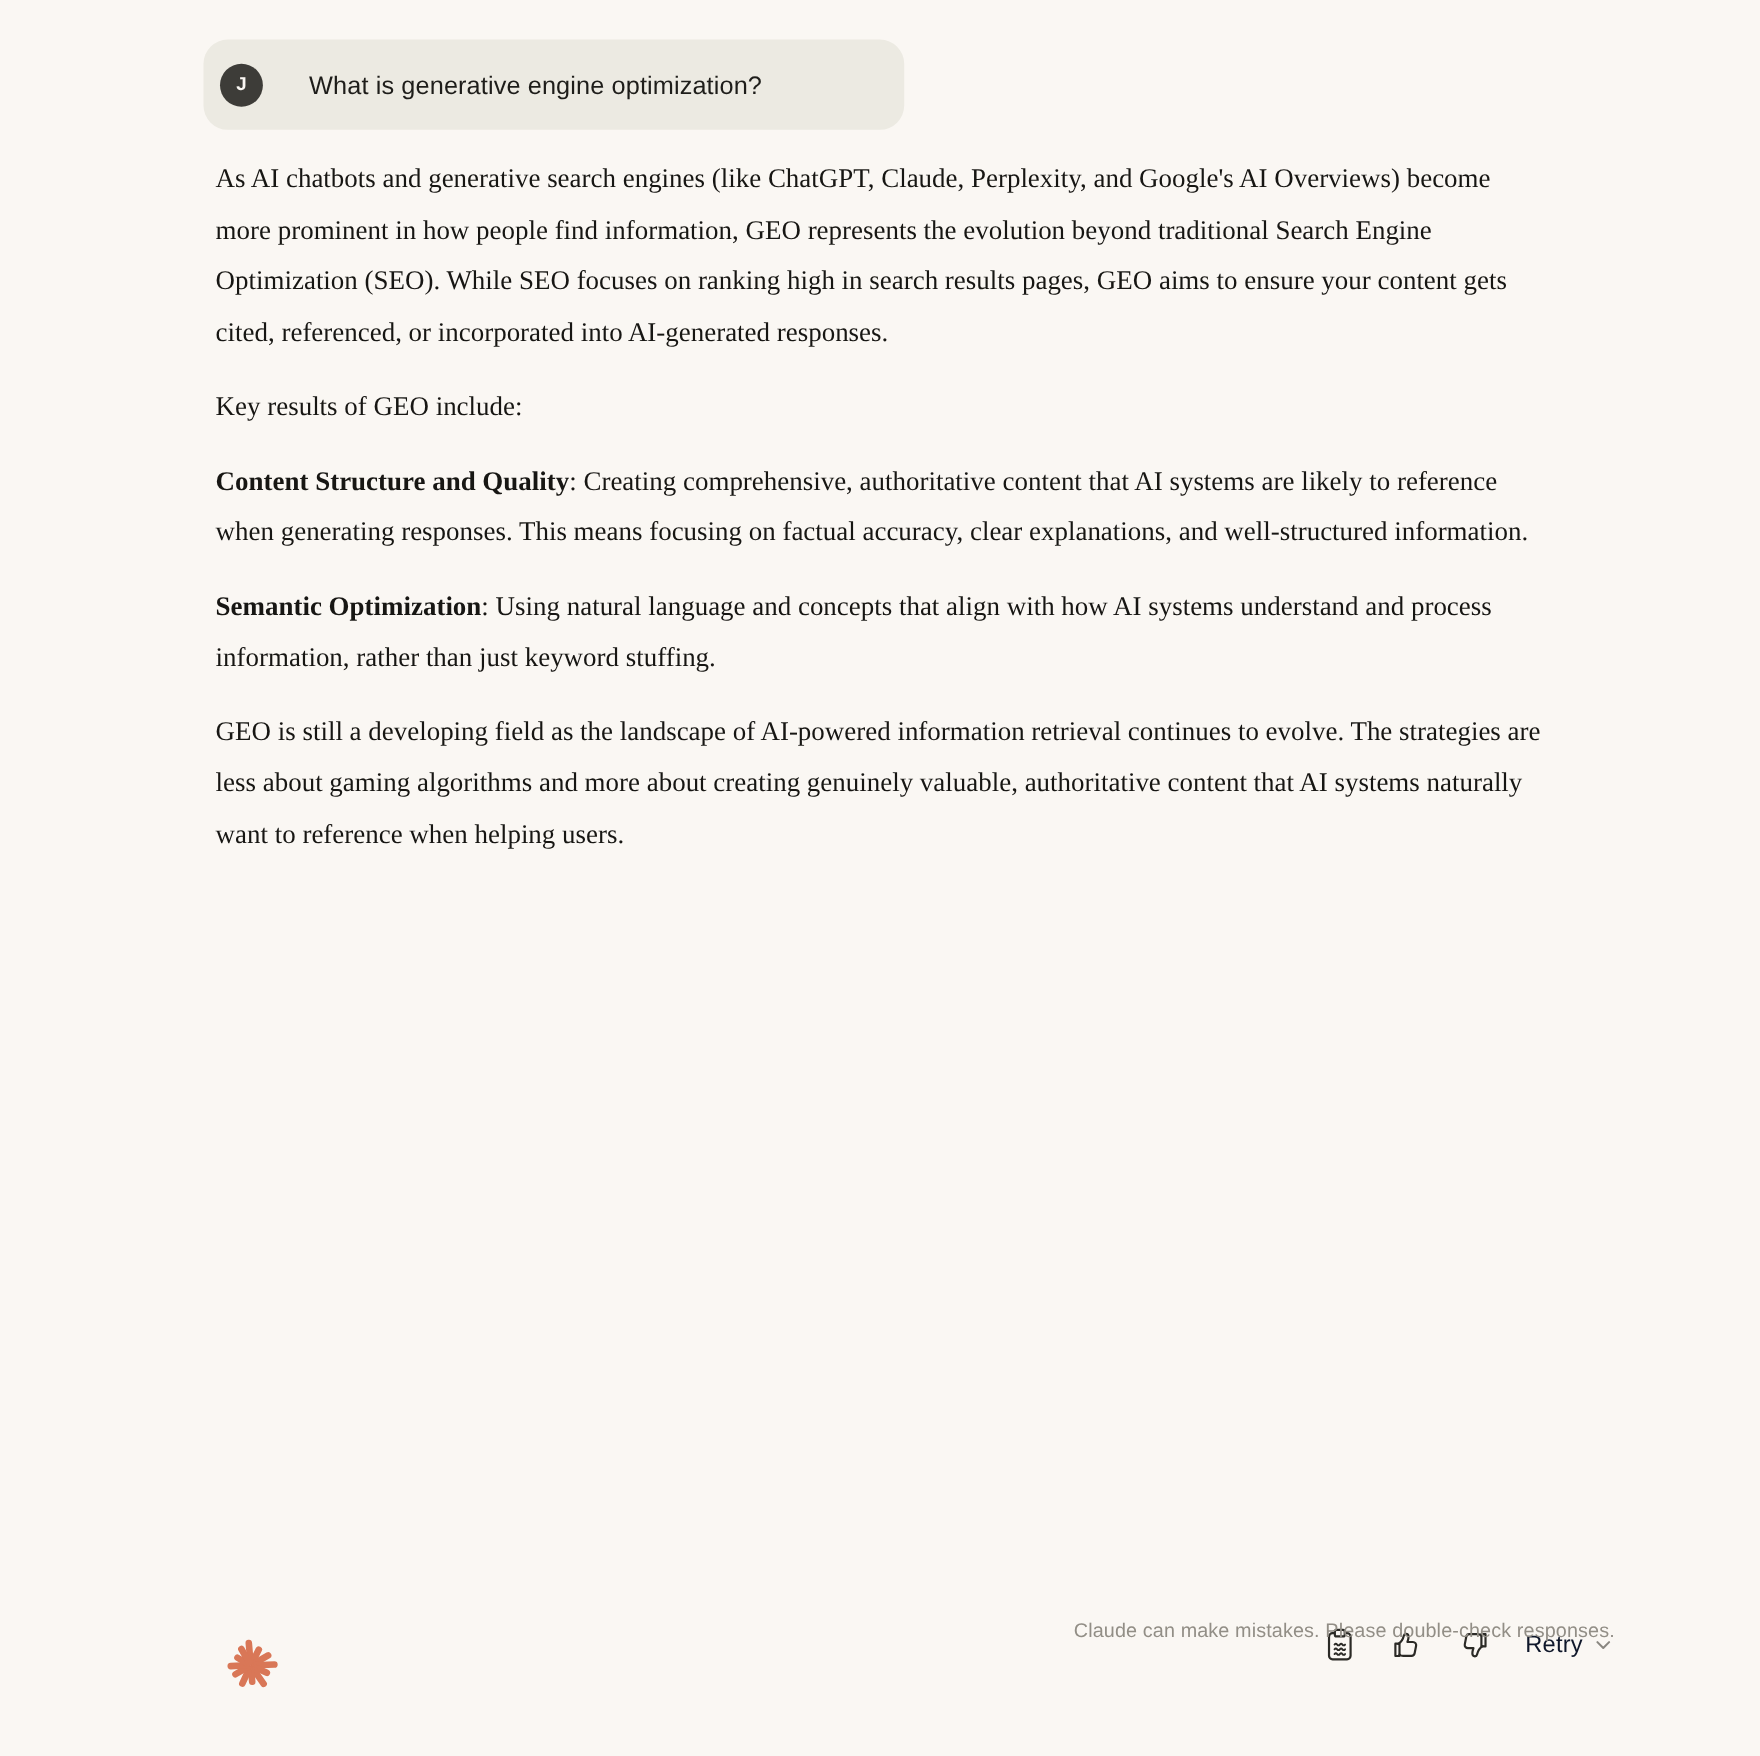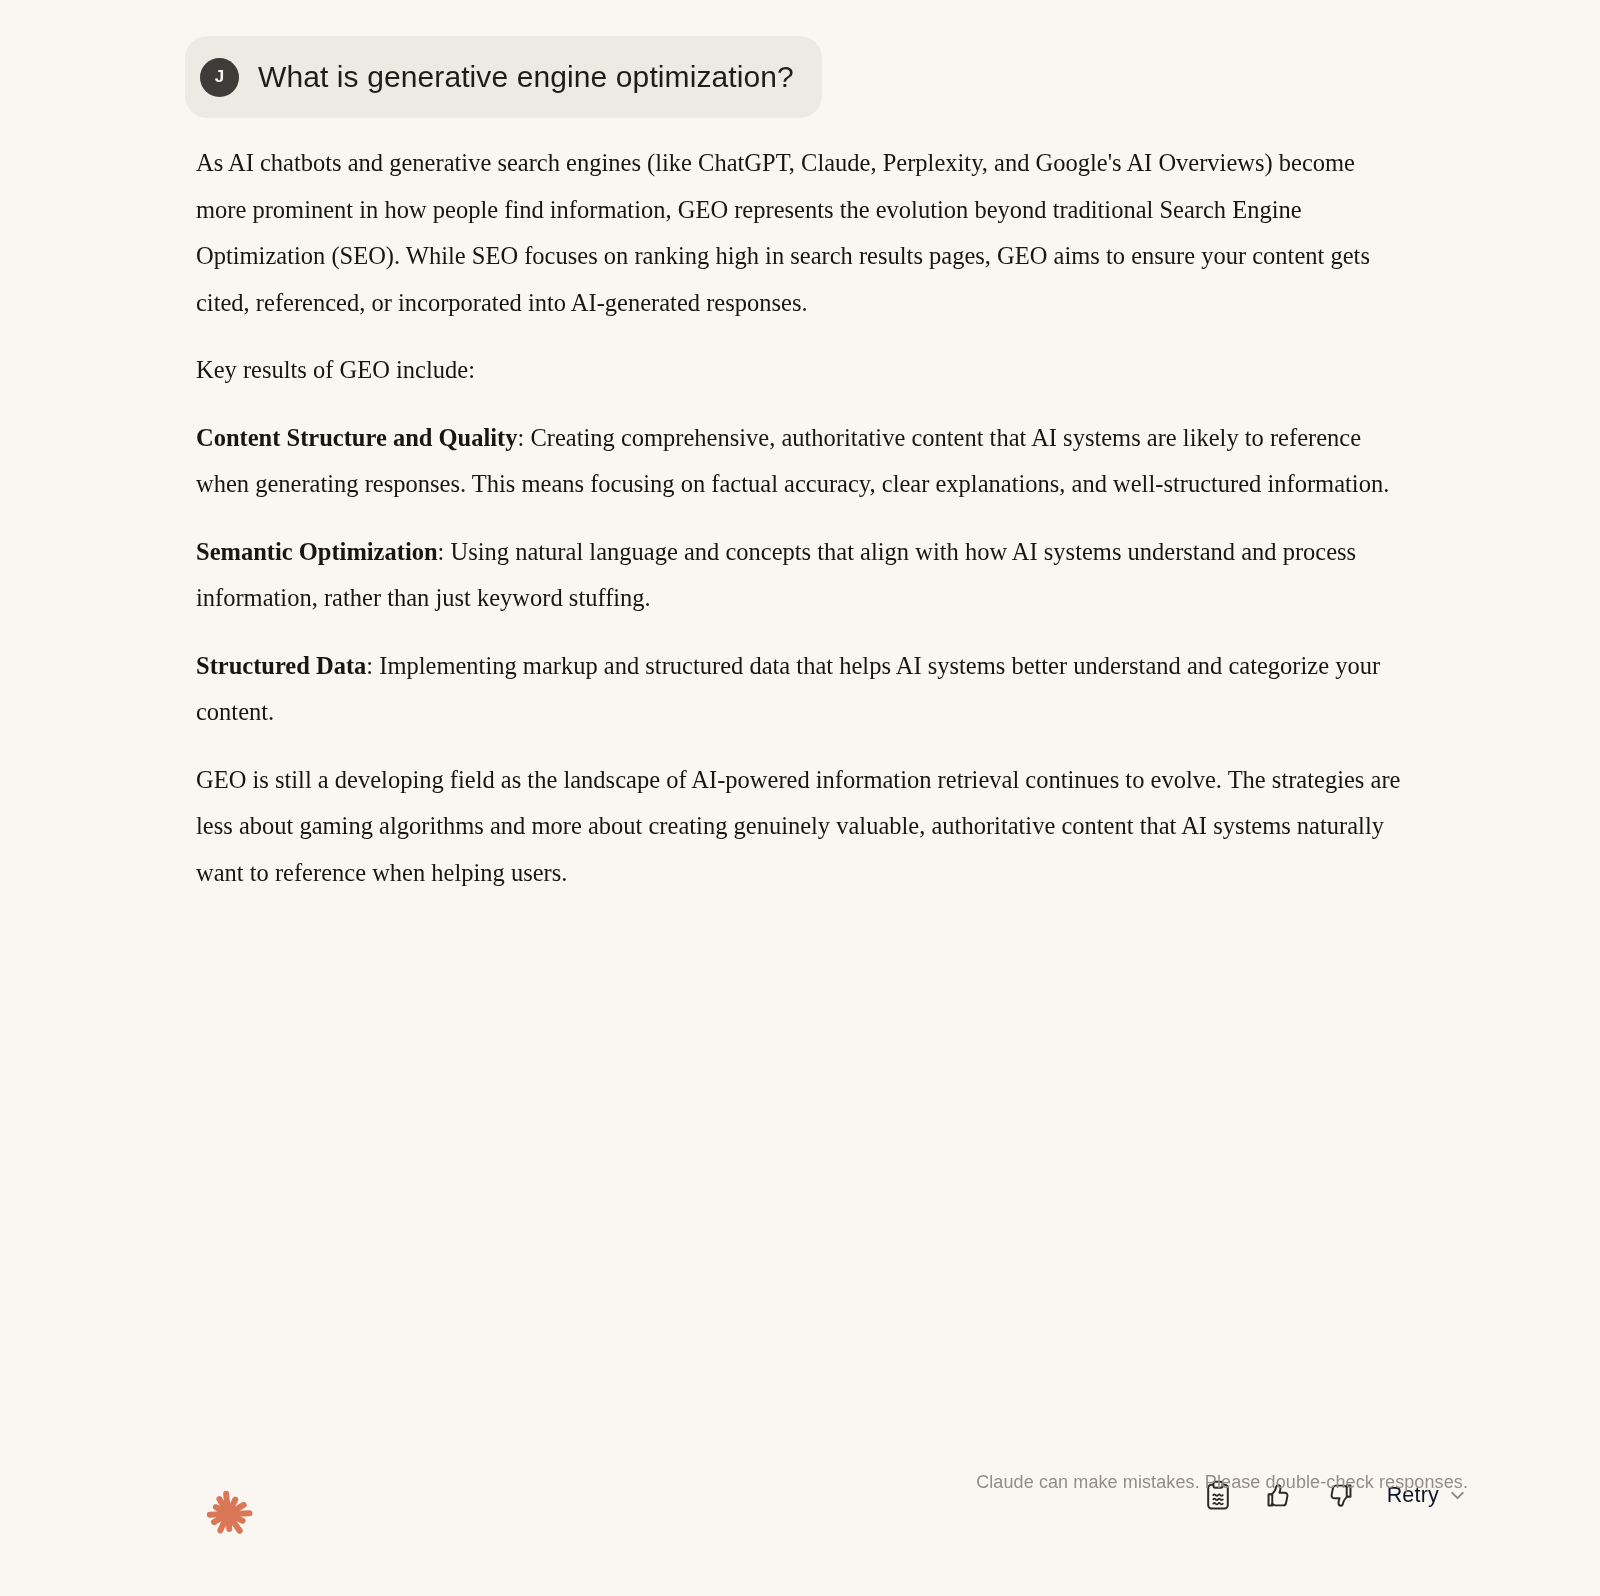--- a/index.html
+++ b/index.html
@@ -37,24 +37,25 @@
     border-radius: 50%;
     background: #3D3C38;
     color: #FAF7F3;
     display: flex;
     align-items: center;
     justify-content: center;
     font-size: 17px;
     font-weight: bold;
   }
   .user-text {
-    font-size: 30px;
+    font-size: 23px;
     color: #1e1d1a;
     letter-spacing: 0.1px;
     white-space: nowrap;
+    margin-left: 23px;
   }
 
   
   .response {
     position: absolute;
     left: 196px;
     top: 140px;
     width: 1205px;
     font-family: "Liberation Serif", "DejaVu Serif", serif;
     font-size: 24.5px;
@@ -123,21 +124,20 @@
       </div>
       <div class="user-text">What is generative engine optimization?</div>
     </div>
   </div>
 
   <div class="response">
     <p><strong></strong><span>As AI chatbots and generative search engines (like ChatGPT, Claude, Perplexity, and Google's AI Overviews) become more prominent in how people find information, GEO represents the evolution beyond traditional Search Engine Optimization (SEO). While SEO focuses on ranking high in search results pages, GEO aims to ensure your content gets cited, referenced, or incorporated into AI-generated responses.</span></p>
     <p><strong></strong><span>Key results of GEO include:</span></p>
     <p><strong>Content Structure and Quality</strong><span>: Creating comprehensive, authoritative content that AI systems are likely to reference when generating responses. This means focusing on factual accuracy, clear explanations, and well-structured information.</span></p>
     <p><strong>Semantic Optimization</strong><span>: Using natural language and concepts that align with how AI systems understand and process information, rather than just keyword stuffing.</span></p>
-    <p><strong>Structured Data</strong><span>: Implementing markup and structured data that helps AI systems better understand and categorize your content.</span></p>
     <p><strong></strong><span>GEO is still a developing field as the landscape of AI-powered information retrieval continues to evolve. The strategies are less about gaming algorithms and more about creating genuinely valuable, authoritative content that AI systems naturally want to reference when helping users.</span></p>
   </div>
 
   <div class="logo-wrap">
     <svg width="60" height="60" viewBox="0 0 56 56">
       <g stroke="#D97757" stroke-width="5.6" stroke-linecap="round" fill="none">
         <line x1="27.7" y1="25.0" x2="26.3" y2="9.1"></line>
         <line x1="29.4" y1="25.3" x2="34.8" y2="14.6"></line>
         <line x1="30.6" y1="26.5" x2="42.7" y2="19.5"></line>
         <line x1="31.0" y1="27.9" x2="48.0" y2="27.3"></line>

